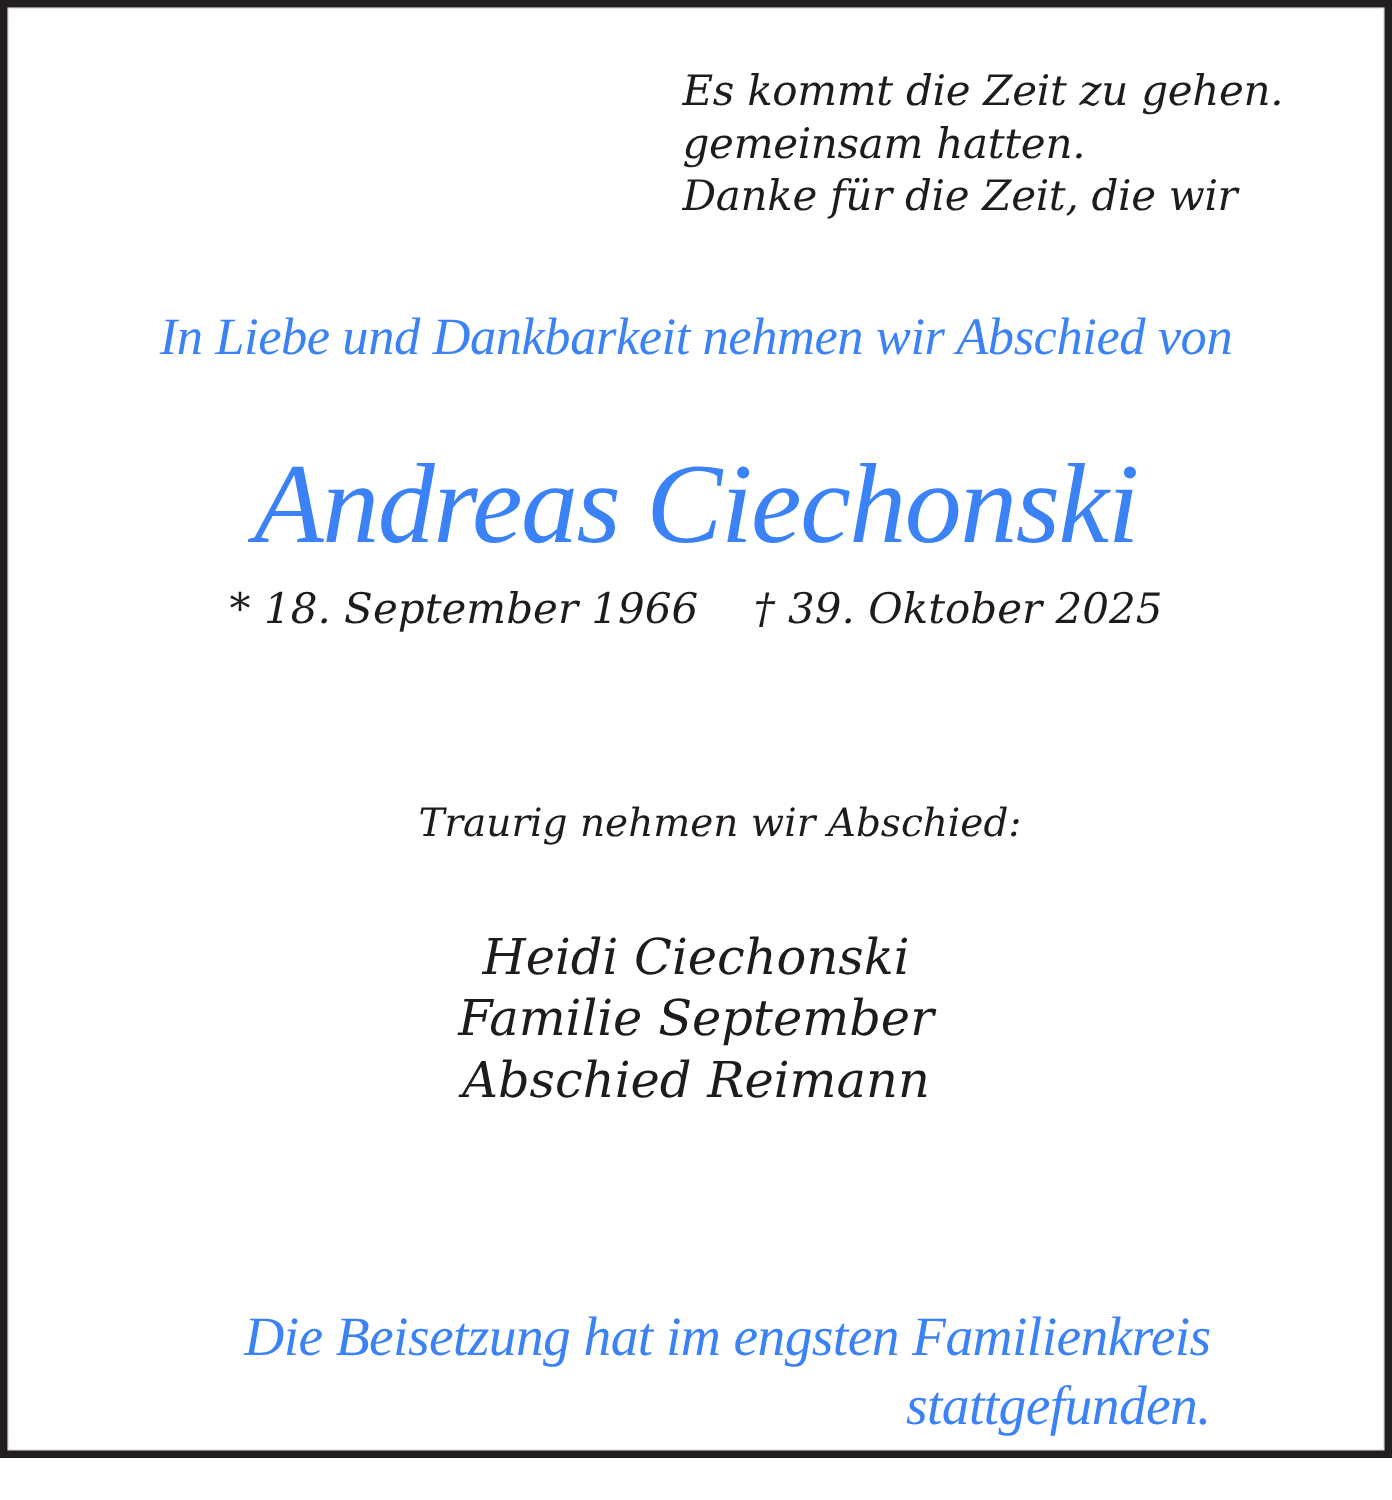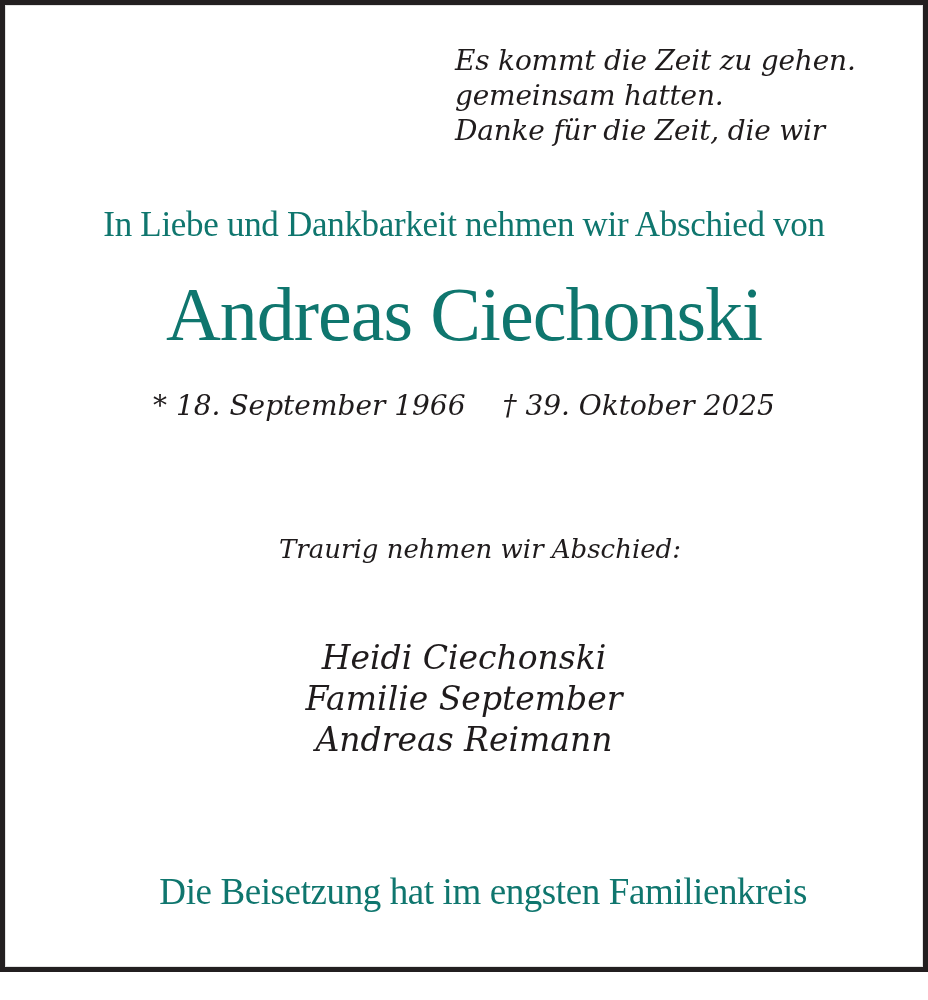--- a/index.html
+++ b/index.html
@@ -18,21 +18,22 @@
     overflow: hidden;
     padding-left: 38px;
   }
   .serif-it {
     font-family: "DejaVu Serif", serif;
     font-style: italic;
     color: #1f1b1c;
   }
   .narrow-it {
     font-family: "Liberation Serif", serif;
-    color: #0f766e;
+    font-style: italic;
+    color: #3b82f6;
   }
   .epigraph {
     position: absolute;
     left: 450px;
     top: 38px;
     font-size: 28px;
     line-height: 35px;
     text-align: left;
     letter-spacing: -0.2px;
   }
@@ -41,21 +42,21 @@
     left: 0;
     top: 200px;
     width: 100%;
     text-align: center;
     font-size: 35px;
     letter-spacing: -0.3px;
   }
   .deceased-name {
     position: absolute;
     left: 0;
-    top: 266px;
+    top: 288px;
     width: 100%;
     margin: 0;
     text-align: center;
     font-size: 76px;
     font-weight: normal;
     letter-spacing: -1px;
   }
   .dates {
     position: absolute;
     left: 0;
@@ -75,21 +76,20 @@
     font-size: 26px;
   }
   .mourners {
     position: absolute;
     left: 0;
     top: 612px;
     width: 100%;
     text-align: center;
     font-size: 33px;
     line-height: 41px;
-    margin-top: 20px;
   }
   .closing {
     position: absolute;
     left: 82px;
     top: 864px;
     width: 720px;
     text-align: right;
     font-size: 37px;
     line-height: 46px;
     letter-spacing: -0.4px;
@@ -113,20 +113,21 @@
   <div class="dates serif-it">
     <span>* 18. September 1966</span>
     <span>† 39. Oktober 2025</span>
   </div>
 
   <div class="farewell-heading serif-it">Traurig nehmen wir Abschied:</div>
 
   <div class="mourners serif-it">
     <div>Heidi Ciechonski</div>
     <div>Familie September</div>
-    <div>Andreas Reimann</div>
+    <div>Abschied Reimann</div>
   </div>
 
   <div class="closing narrow-it">
     <div>Die Beisetzung hat im engsten Familienkreis</div>
+    <div>stattgefunden.</div>
   </div>
 
 </div>
 
 </body></html>

